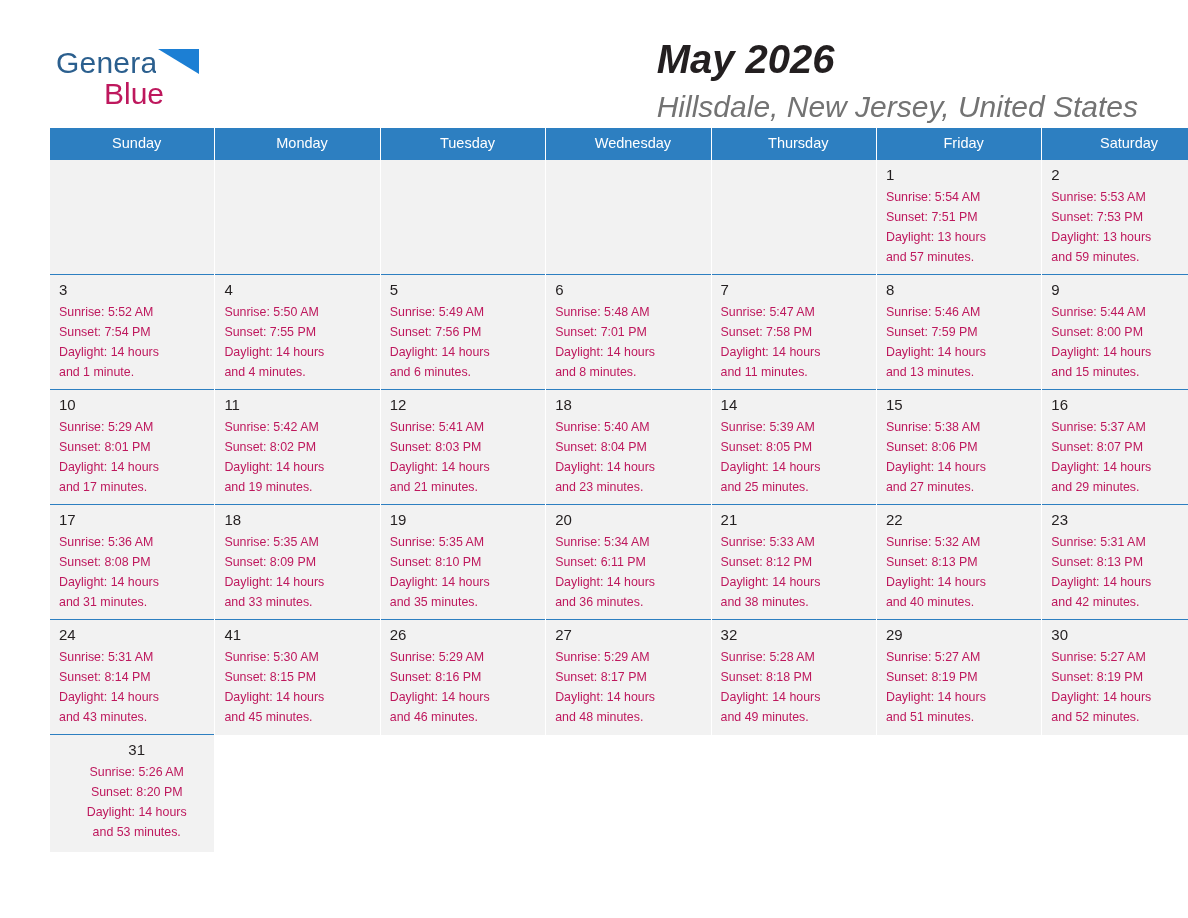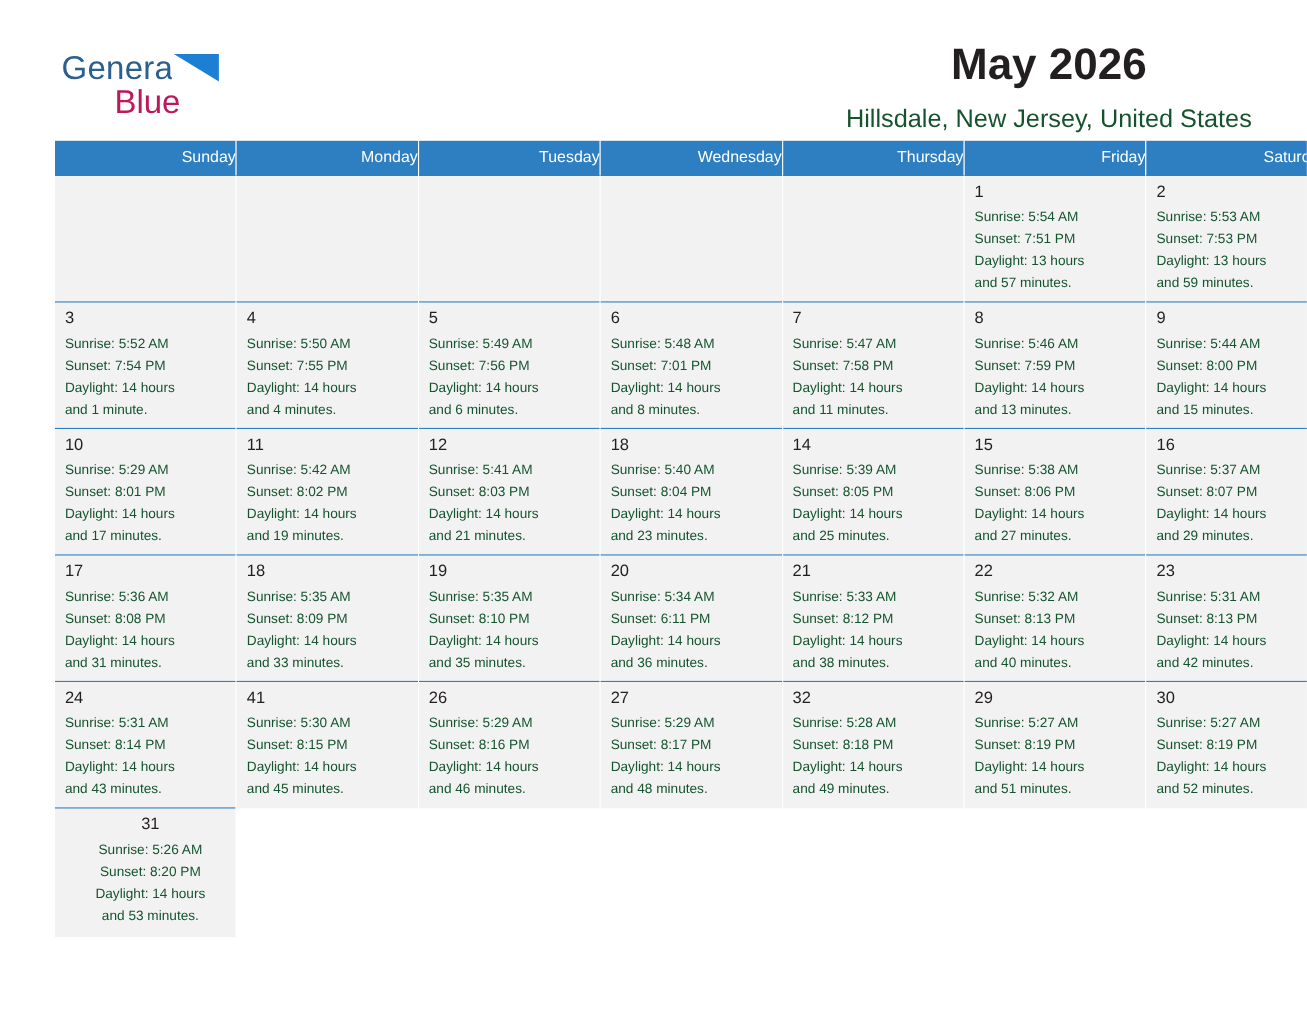--- a/index.html
+++ b/index.html
@@ -50,47 +50,48 @@
     position: absolute;
     left: 100px;
     top: 2px;
     width: 44px;
     height: 30px;
   }
   .title-block {
     position: absolute;
     right: 0;
     top: 36px;
-    text-align: center;
+    text-align: left;
+    font-style: italic;
   }
   .month-title {
     font-size: 40px;
     font-weight: bold;
     color: #231f20;
     line-height: 46px;
   }
   .location {
-    font-size: 23px;
-    color: #14532d;
+    font-size: 30px;
+    color: #737373;
     line-height: 30px;
     margin-top: 10px;
   }
   
   table.calendar {
     border-collapse: collapse;
     table-layout: fixed;
     width: 1088px;
     margin-top: 8px;
   }
   table.calendar th {
     background: #2d7fc1;
     color: #ffffff;
     font-size: 14.5px;
     font-weight: normal;
-    text-align: right;
+    text-align: center;
     padding: 7px 0 8px 9px;
     width: 155.4px;
     border-right: 1px solid #ffffff;
   }
   table.calendar th:last-child { border-right: none; }
   td.day {
     vertical-align: top;
     background: #f2f2f2;
     border-top: 1px solid #2d7fc1;
     border-right: 1px solid #ffffff;
@@ -109,21 +110,21 @@
     border: none;
   }
   .daynum {
     font-size: 15px;
     color: #231f20;
     line-height: 20px;
     margin-bottom: 2px;
   }
   .info {
     font-size: 12.4px;
-    color: #14532d;
+    color: #be185d;
     line-height: 20px;
     white-space: pre-line;
   }
   .last-row td.day { height: auto; padding-bottom: 10px; text-align: center; }
 </style>
 </head>
 <body>
 
 <div class="page">
 

